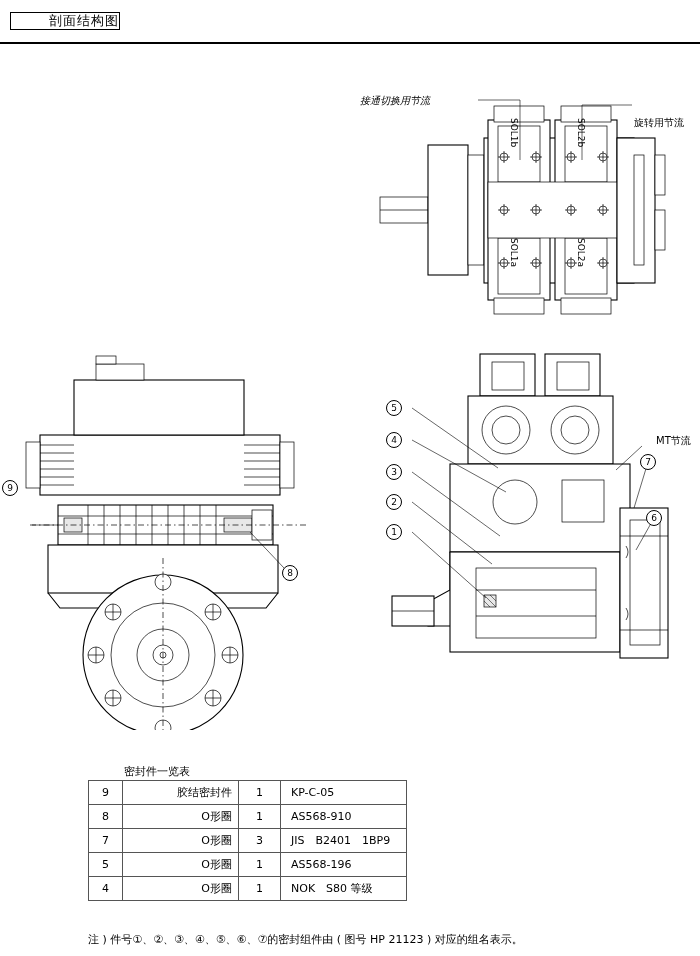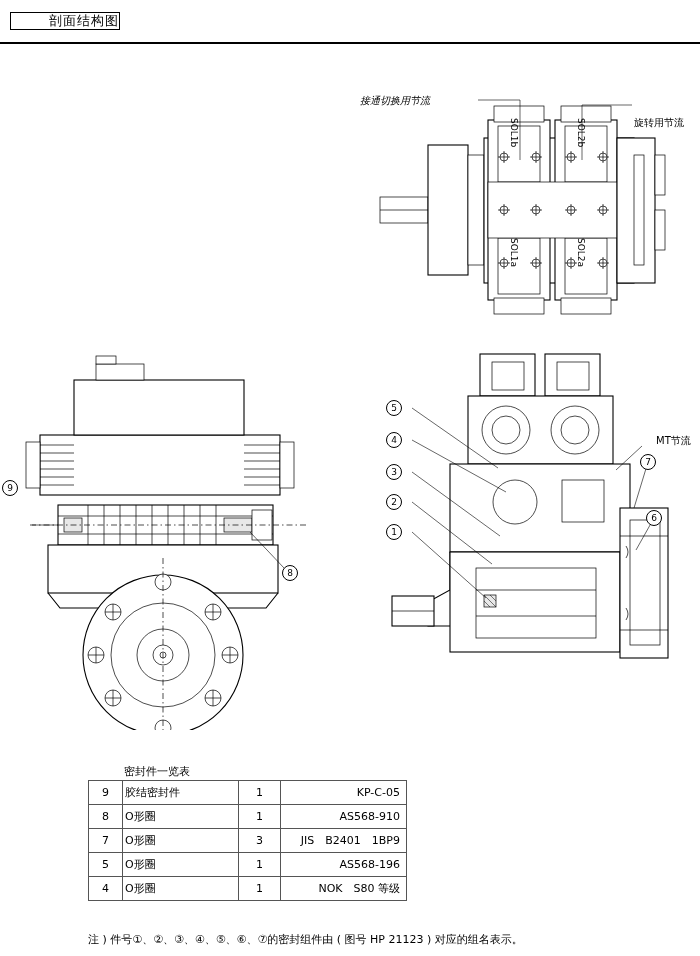--- a/index.html
+++ b/index.html
@@ -90,23 +90,23 @@
     font-size: 11px;
   }
   table.seal-table td {
     border: 1px solid #555;
     height: 24px;
     padding: 0 6px;
     box-sizing: border-box;
     background: #fff;
   }
   table.seal-table td.c-no     { width: 34px;  text-align: center; }
-  table.seal-table td.c-name   { width: 116px; text-align: left; padding-left: 2px; }
+  table.seal-table td.c-name   { width: 116px; text-align: right; padding-left: 2px; }
   table.seal-table td.c-qty    { width: 42px;  text-align: center; }
-  table.seal-table td.c-code   { width: 126px; text-align: right; padding-left: 10px; margin-left: 8px; }
+  table.seal-table td.c-code   { width: 126px; text-align: left; padding-left: 10px; margin-left: 8px; }
   table.seal-table tr.head td {
     background: #e3e3e3;
     font-weight: bold;
   }
   .table-note {
     position: absolute;
     left: 88px;
     top: 932px;
     font-size: 11px;
     white-space: nowrap;

